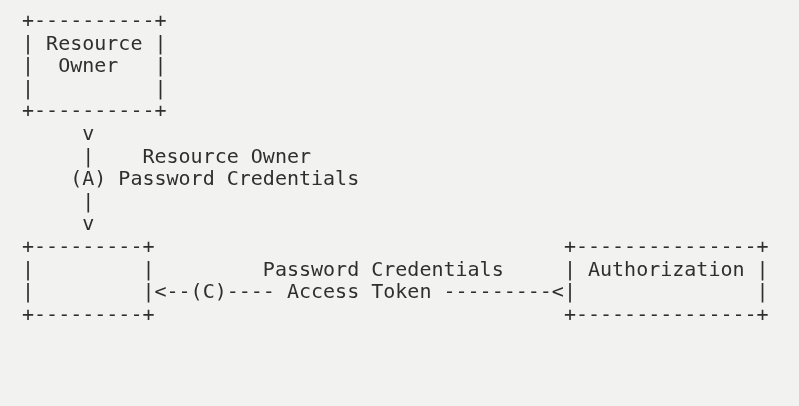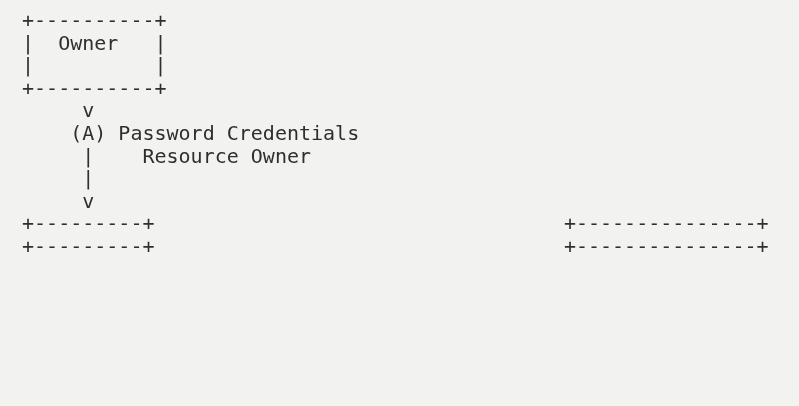--- a/index.html
+++ b/index.html
@@ -22,23 +22,26 @@
   .ascii-line {
     white-space: pre;
     height: 22.6px;
   }
 </style>
 </head>
 <body>
 
 <div class="ascii-diagram">
   <div class="ascii-line"> +----------+</div>
+  <div class="ascii-line"> | Resource |</div>
   <div class="ascii-line"> |  Owner   |</div>
   <div class="ascii-line"> |          |</div>
   <div class="ascii-line"> +----------+</div>
   <div class="ascii-line">      v</div>
+  <div class="ascii-line">      |    Resource Owner</div>
   <div class="ascii-line">     (A) Password Credentials</div>
-  <div class="ascii-line">      |    Resource Owner</div>
   <div class="ascii-line">      |</div>
   <div class="ascii-line">      v</div>
   <div class="ascii-line"> +---------+                                  +---------------+</div>
+  <div class="ascii-line"> |         |         Password Credentials     | Authorization |</div>
+  <div class="ascii-line"> |         |&lt;--(C)---- Access Token ---------&lt;|               |</div>
   <div class="ascii-line"> +---------+                                  +---------------+</div>
 </div>
 
 </body></html>

